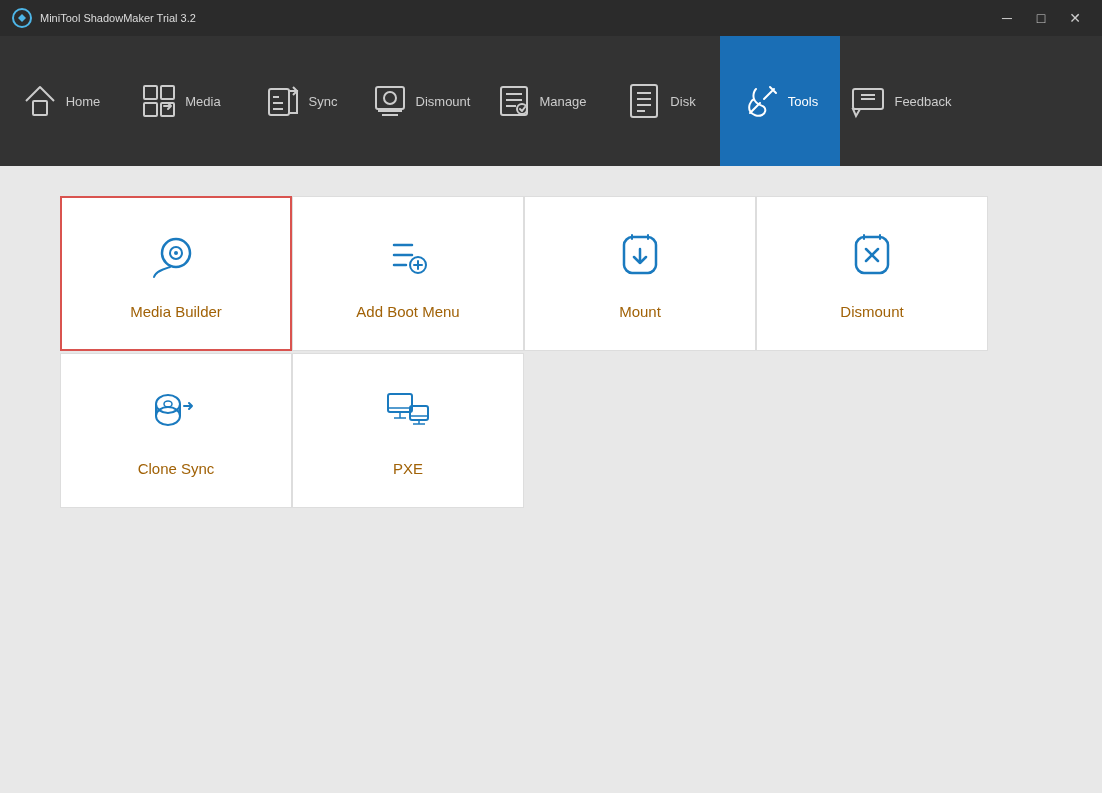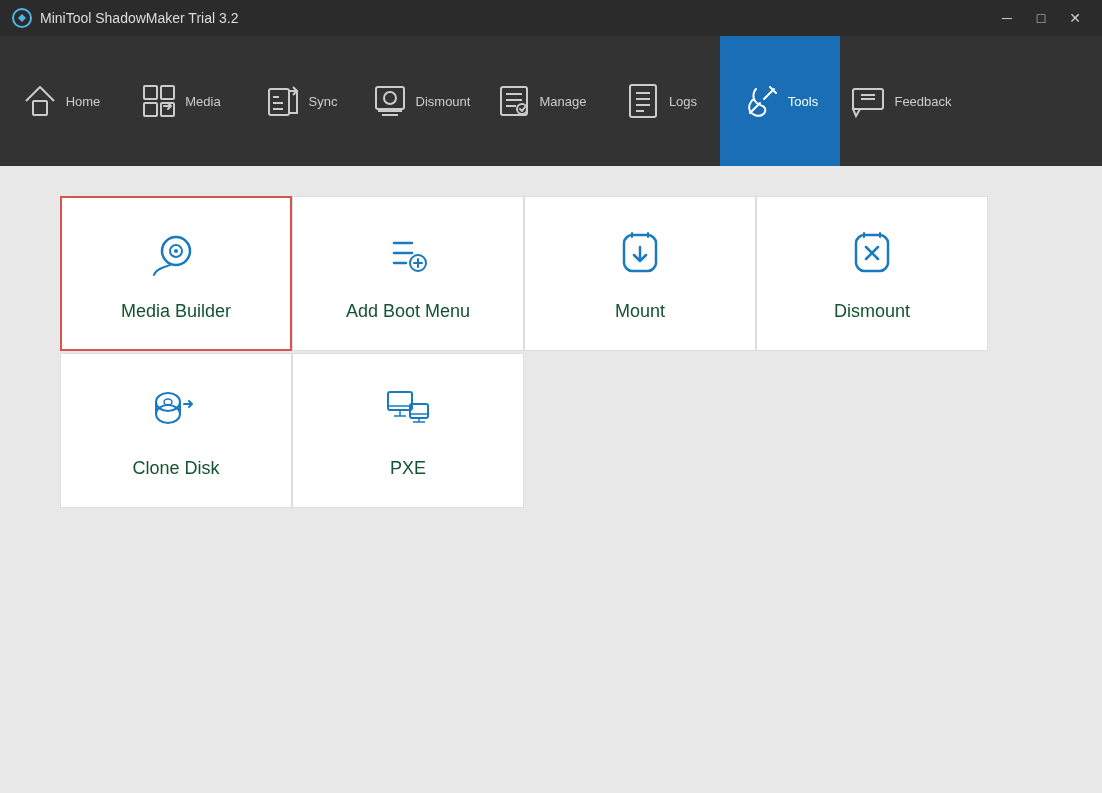--- a/index.html
+++ b/index.html
@@ -22,21 +22,21 @@
       color: #ccc;
       font-size: 13px;
     }
     #titlebar .app-logo {
       width: 20px;
       height: 20px;
       margin-right: 8px;
     }
     #titlebar .title-text {
       flex: 1;
-      font-size: 14px;
+      font-size: 11px;
       color: #ddd;
     }
     #titlebar .win-controls {
       display: flex;
       gap: 4px;
     }
     #titlebar .win-btn {
       width: 30px;
       height: 24px;
       display: flex;
@@ -92,22 +92,22 @@
       justify-content: center;
       cursor: pointer;
       gap: 12px;
       transition: background 0.15s;
     }
     .tool-card.selected {
       border: 2px solid #d9534f;
     }
     .tool-card svg { width: 56px; height: 56px; }
     .tool-card .card-label {
-      font-size: 18px;
-      color: #14532d;
+      font-size: 15px;
+      color: #a16207;
       margin-top: 8px;
     }
 
     .row1, .row2 {
       display: flex;
     }
     .row1 { margin-bottom: 2px; }
   </style>
 </head>
 <body>
@@ -174,21 +174,21 @@
       <path d="M26 28 L28 30 L31 26" stroke-linecap="round" stroke-linejoin="round"></path>
     </svg>
     <span class="nav-label">Manage</span>
   </div>
 
   <div class="nav-item">
     <svg viewBox="0 0 40 40" fill="none" stroke="#ccc" stroke-width="2">
       <rect x="7" y="4" width="26" height="32" rx="2"></rect>
       <path d="M13 12 L27 12 M13 18 L27 18 M13 24 L27 24 M13 30 L21 30"></path>
     </svg>
-    <span class="nav-label">Logs</span>
+    <span class="nav-label">Disk</span>
   </div>
 
   <div class="nav-item active">
     <svg viewBox="0 0 40 40" fill="none" stroke="#fff" stroke-width="2">
       <path d="M8 32 L18 22 M14 8 C14 8 10 12 12 18 C14 24 20 24 22 26 C24 28 24 32 20 34 C16 36 10 34 8 30 C6 26 8 20 12 18" stroke-linecap="round"></path>
       <path d="M22 18 L32 8 M28 6 L34 12" stroke-linecap="round"></path>
     </svg>
     <span class="nav-label">Tools</span>
   </div>
 
@@ -256,21 +256,21 @@
 
     <div class="tool-card">
       <svg viewBox="0 0 56 56" fill="none">
         <ellipse cx="20" cy="20" rx="12" ry="9" stroke="#1a7abf" stroke-width="2"></ellipse>
         <ellipse cx="20" cy="20" rx="4" ry="3" stroke="#1a7abf" stroke-width="1.5"></ellipse>
         <line x1="8" y1="20" x2="8" y2="32" stroke="#1a7abf" stroke-width="2"></line>
         <line x1="32" y1="20" x2="32" y2="32" stroke="#1a7abf" stroke-width="2"></line>
         <ellipse cx="20" cy="32" rx="12" ry="9" stroke="#1a7abf" stroke-width="2"></ellipse>
         <path d="M36 22 L44 22 M44 22 L41 19 M44 22 L41 25" stroke="#1a7abf" stroke-width="2" stroke-linecap="round" stroke-linejoin="round"></path>
       </svg>
-      <span class="card-label">Clone Disk</span>
+      <span class="card-label">Clone Sync</span>
     </div>
 
     <div class="tool-card">
       <svg viewBox="0 0 56 56" fill="none">
 
         <rect x="8" y="10" width="24" height="18" rx="2" stroke="#1a7abf" stroke-width="2"></rect>
         <line x1="8" y1="24" x2="32" y2="24" stroke="#1a7abf" stroke-width="1.5"></line>
         <line x1="20" y1="28" x2="20" y2="34" stroke="#1a7abf" stroke-width="1.5"></line>
 
         <rect x="30" y="22" width="18" height="14" rx="2" stroke="#1a7abf" stroke-width="2"></rect>

